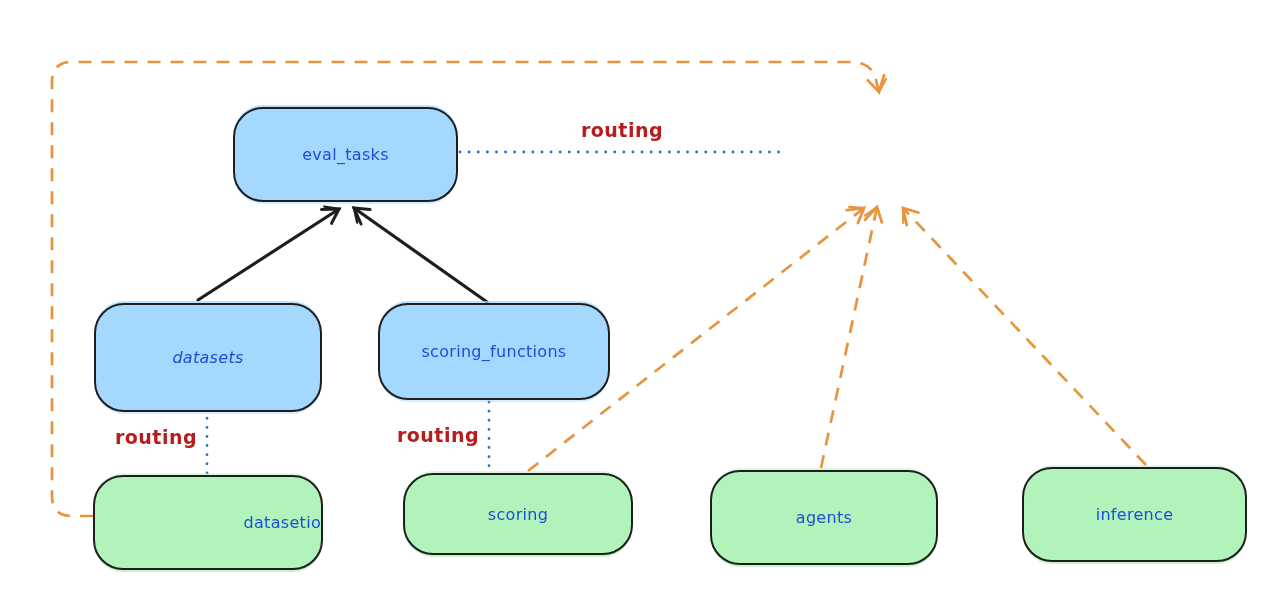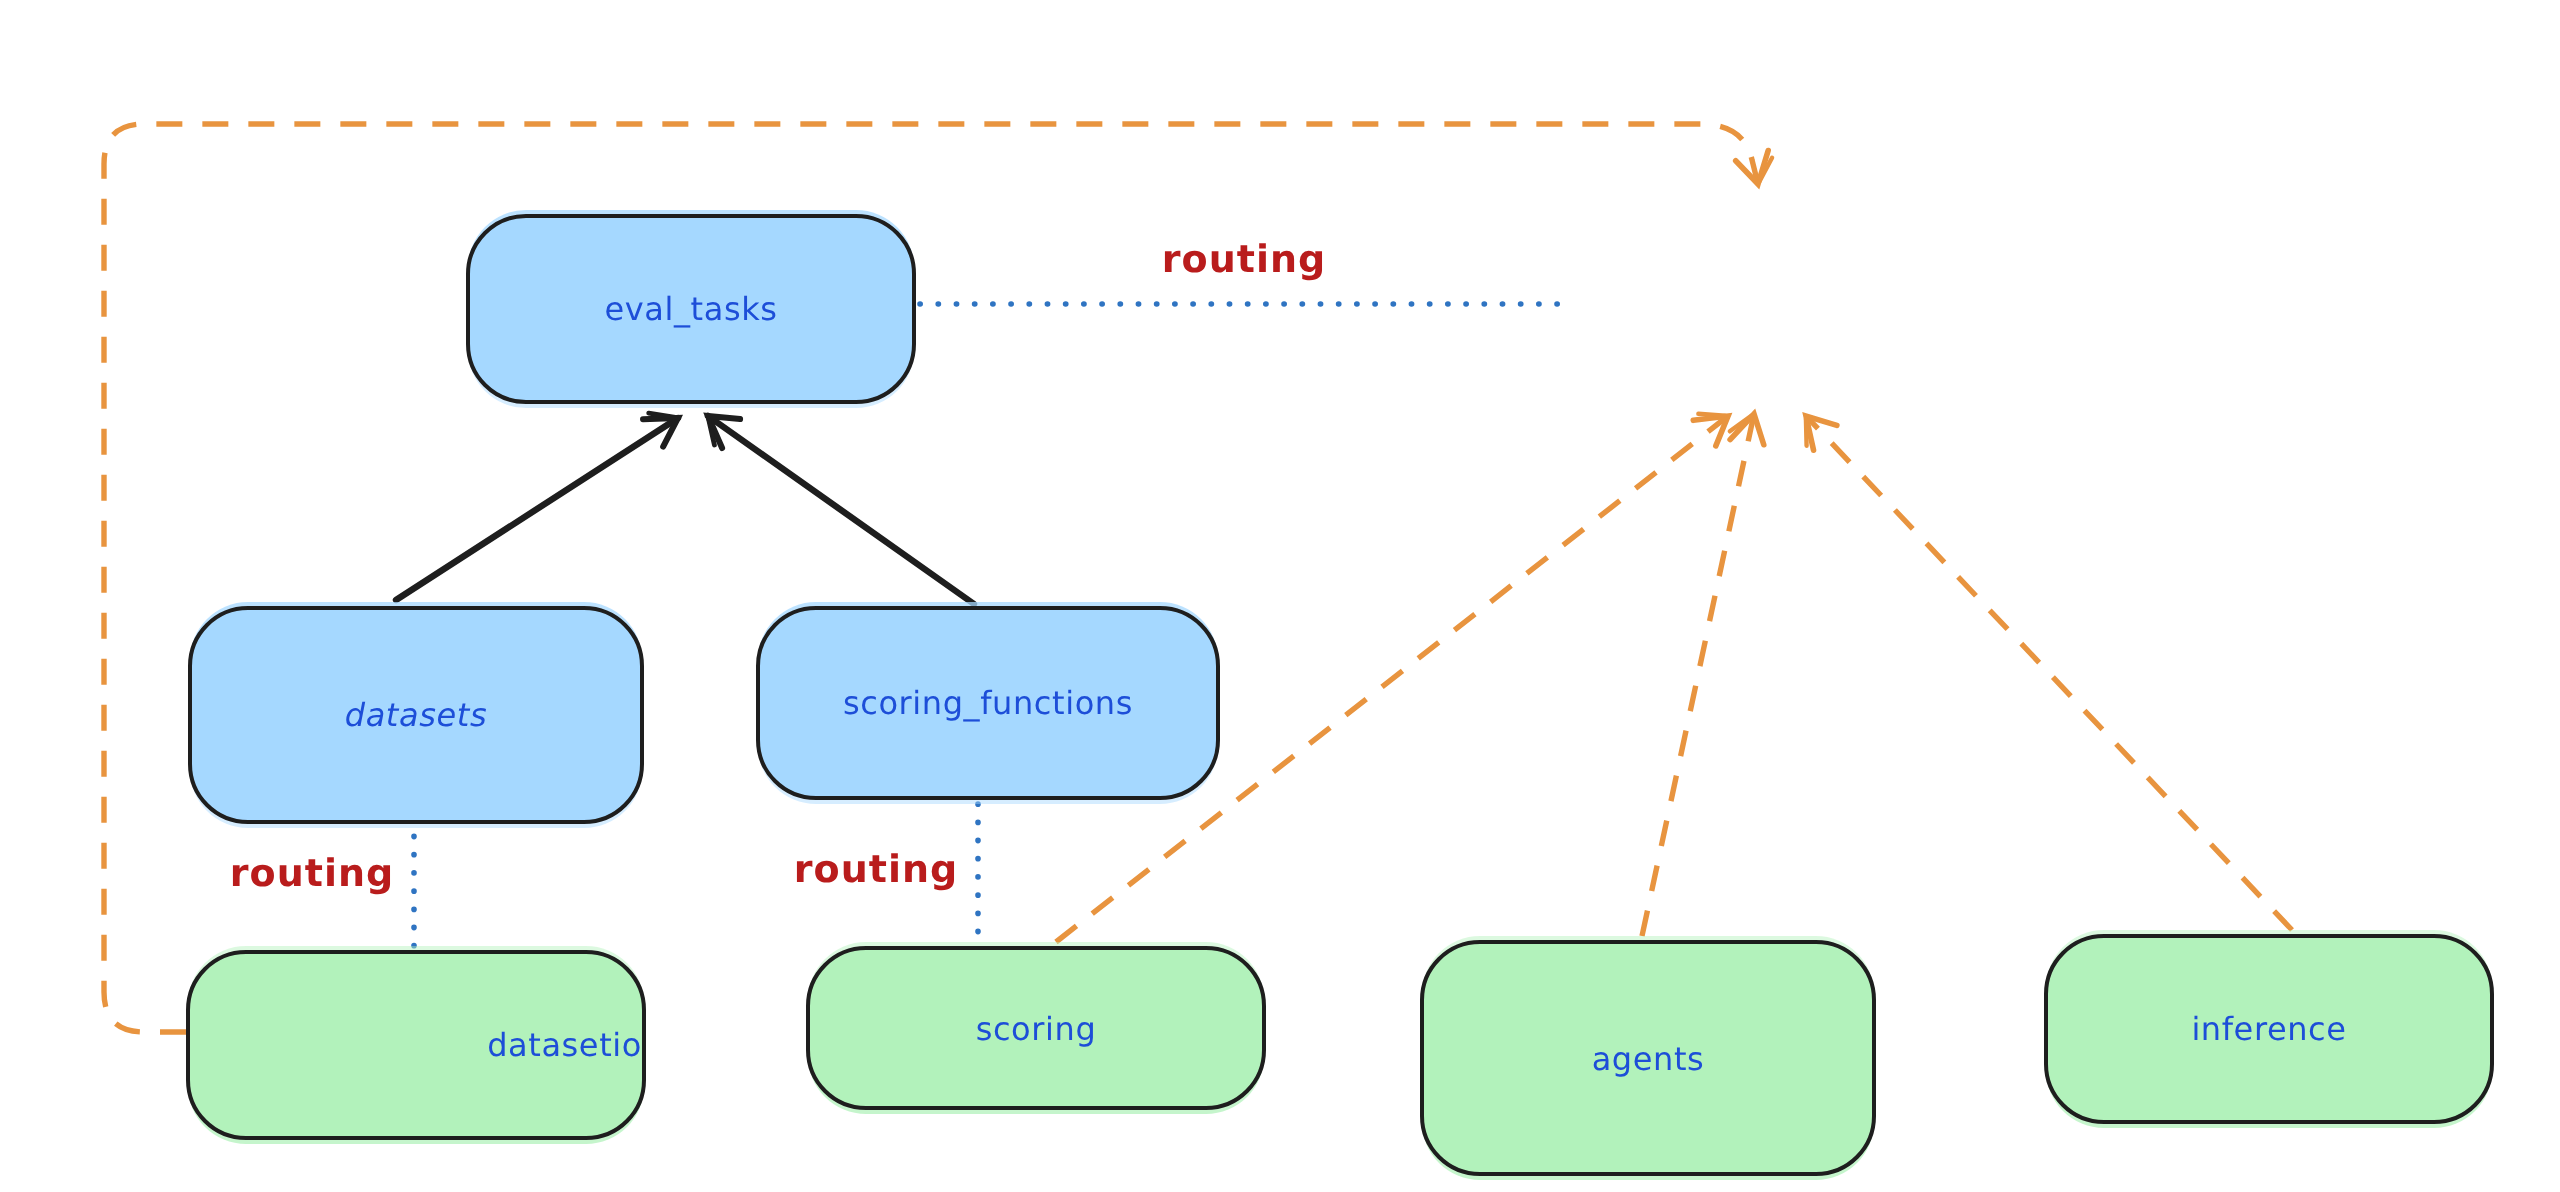--- a/index.html
+++ b/index.html
@@ -113,21 +113,21 @@
   </div>
 
   <div class="node green" style="left:93px; top:475px; width:230px; height:95px;justify-content:flex-end;">
     <span>datasetio</span>
   </div>
 
   <div class="node green" style="left:366px; top:473px; width:230px; height:82px;margin-left:37px;">
     <span>scoring</span>
   </div>
 
-  <div class="node green" style="left:710px; top:470px; width:228px; height:118px;">
+  <div class="node green" style="left:710px; top:470px; width:228px; height:95px;">
     <span>agents</span>
   </div>
 
   <div class="node green" style="left:1022px; top:467px; width:225px; height:95px;">
     <span>inference</span>
   </div>
 
   <div class="edge-label" style="left:622px; top:130px;">routing</div>
 
   <div class="edge-label" style="left:156px; top:437px;">routing</div>

